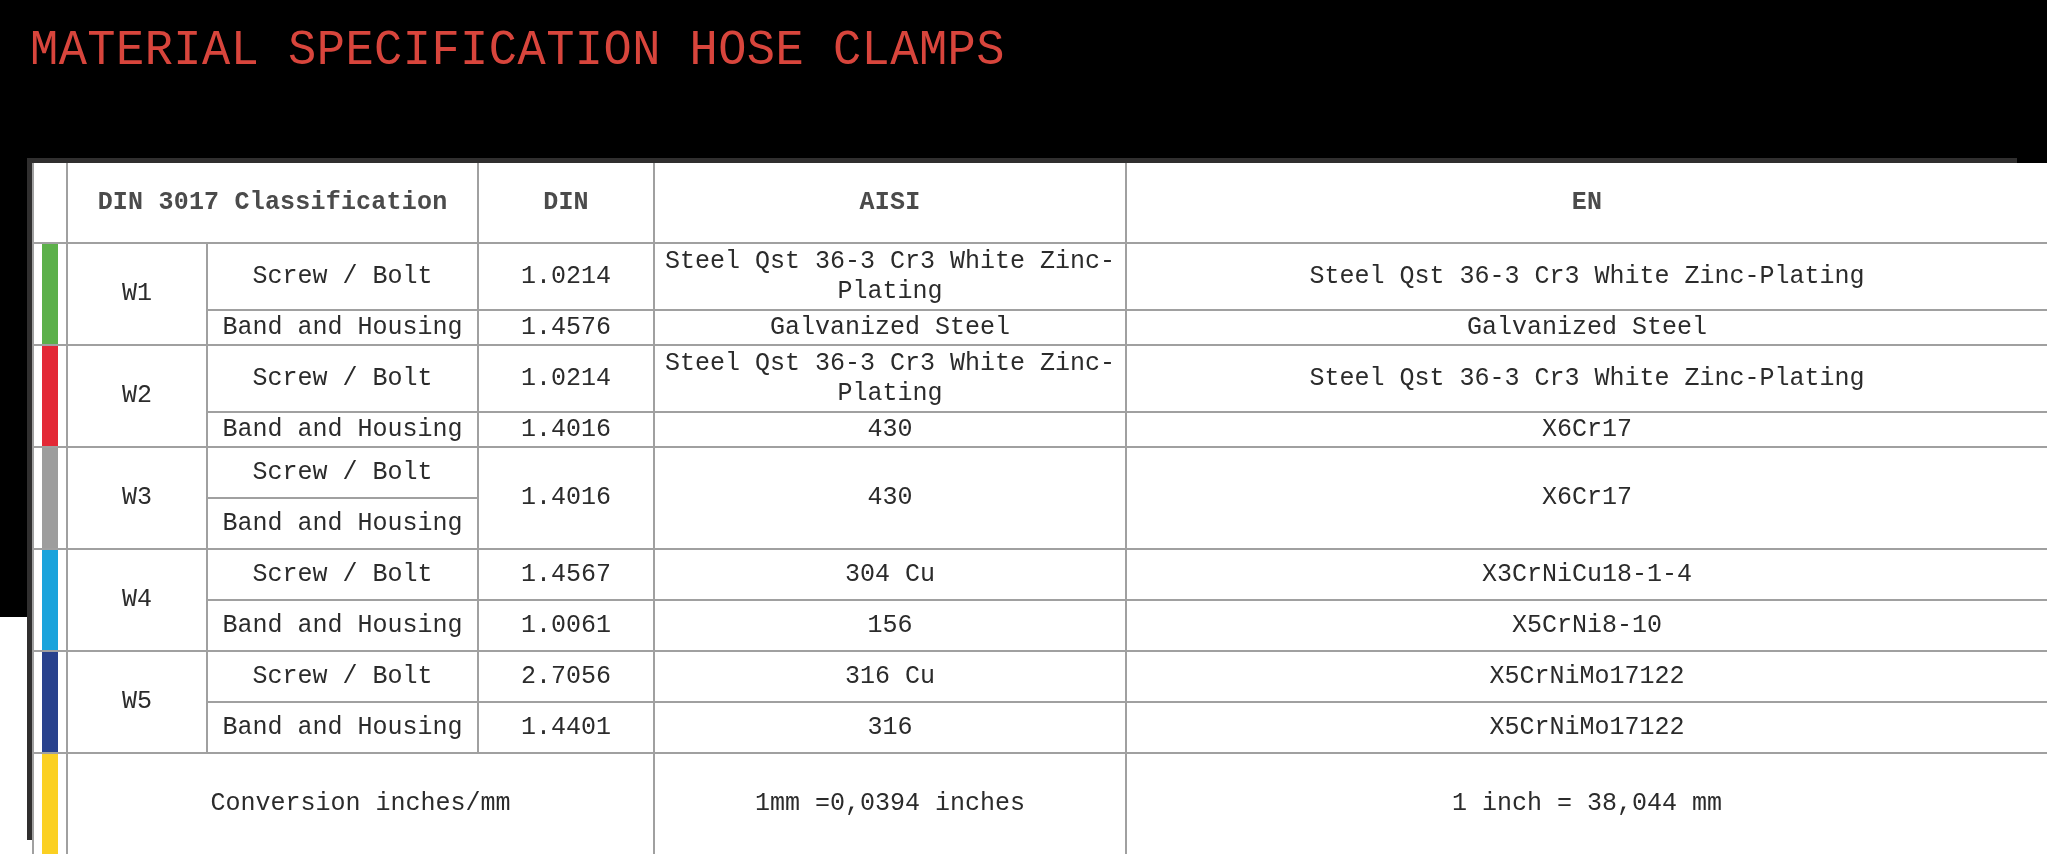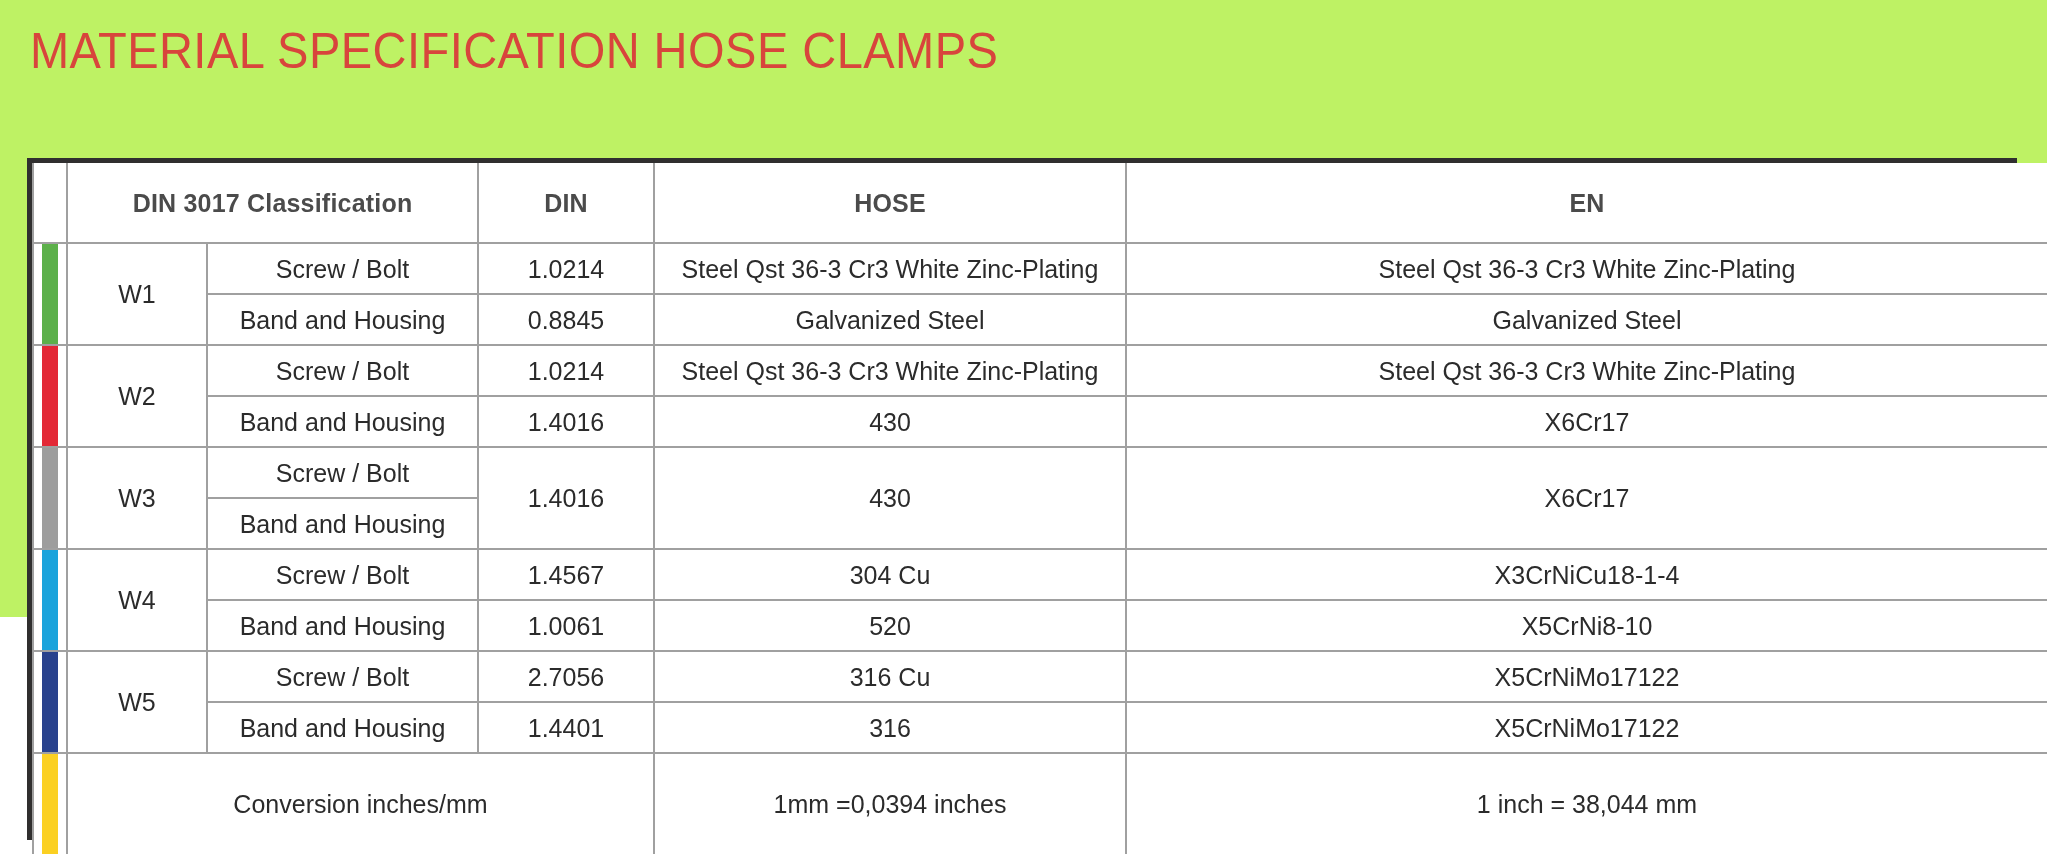--- a/index.html
+++ b/index.html
@@ -10,22 +10,23 @@
   body {
     width: 2047px;
     height: 868px;
     font-family: "Liberation Sans", sans-serif;
     overflow: hidden;
   }
   .page {
     position: relative;
     width: 2047px;
     height: 617px;
-    background: #bef264;
+    background: #000000;
     box-sizing: border-box;
+    font-family: Liberation Mono, monospace;
   }
 
   
   .title {
     position: absolute;
     left: 30px;
     top: 20px;
     font-size: 50px;
     line-height: 62px;
     letter-spacing: 0.5px;
@@ -126,40 +127,40 @@
         <col style="width:176px">
         <col style="width:472px">
         <col style="width:921px">
       </colgroup>
 
       <thead>
         <tr class="hdr-row">
           <th class="swatch-head"></th>
           <th colspan="2">DIN 3017 Classification</th>
           <th>DIN</th>
-          <th>HOSE</th>
+          <th>AISI</th>
           <th>EN</th>
         </tr>
       </thead>
 
       <tbody>
 
         <tr>
           <td class="swatch" rowspan="2">
             <span class="swatch-fill" style="background-color: rgb(92, 176, 74);"></span>
           </td>
           <td class="w-label" rowspan="2">W1</td>
           <td>Screw / Bolt</td>
           <td>1.0214</td>
           <td>Steel Qst 36-3 Cr3 White Zinc-Plating</td>
           <td>Steel Qst 36-3 Cr3 White Zinc-Plating</td>
         </tr>
         <tr>
           <td>Band and Housing</td>
-          <td>0.8845</td>
+          <td>1.4576</td>
           <td>Galvanized Steel</td>
           <td>Galvanized Steel</td>
         </tr>
 
         <tr>
           <td class="swatch" rowspan="2">
             <span class="swatch-fill" style="background-color: rgb(227, 40, 54);"></span>
           </td>
           <td class="w-label" rowspan="2">W2</td>
           <td>Screw / Bolt</td>
@@ -194,21 +195,21 @@
           </td>
           <td class="w-label" rowspan="2">W4</td>
           <td>Screw / Bolt</td>
           <td>1.4567</td>
           <td>304 Cu</td>
           <td>X3CrNiCu18-1-4</td>
         </tr>
         <tr>
           <td>Band and Housing</td>
           <td>1.0061</td>
-          <td>520</td>
+          <td>156</td>
           <td>X5CrNi8-10</td>
         </tr>
 
         <tr>
           <td class="swatch" rowspan="2">
             <span class="swatch-fill" style="background-color: rgb(40, 66, 141);"></span>
           </td>
           <td class="w-label" rowspan="2">W5</td>
           <td>Screw / Bolt</td>
           <td>2.7056</td>

